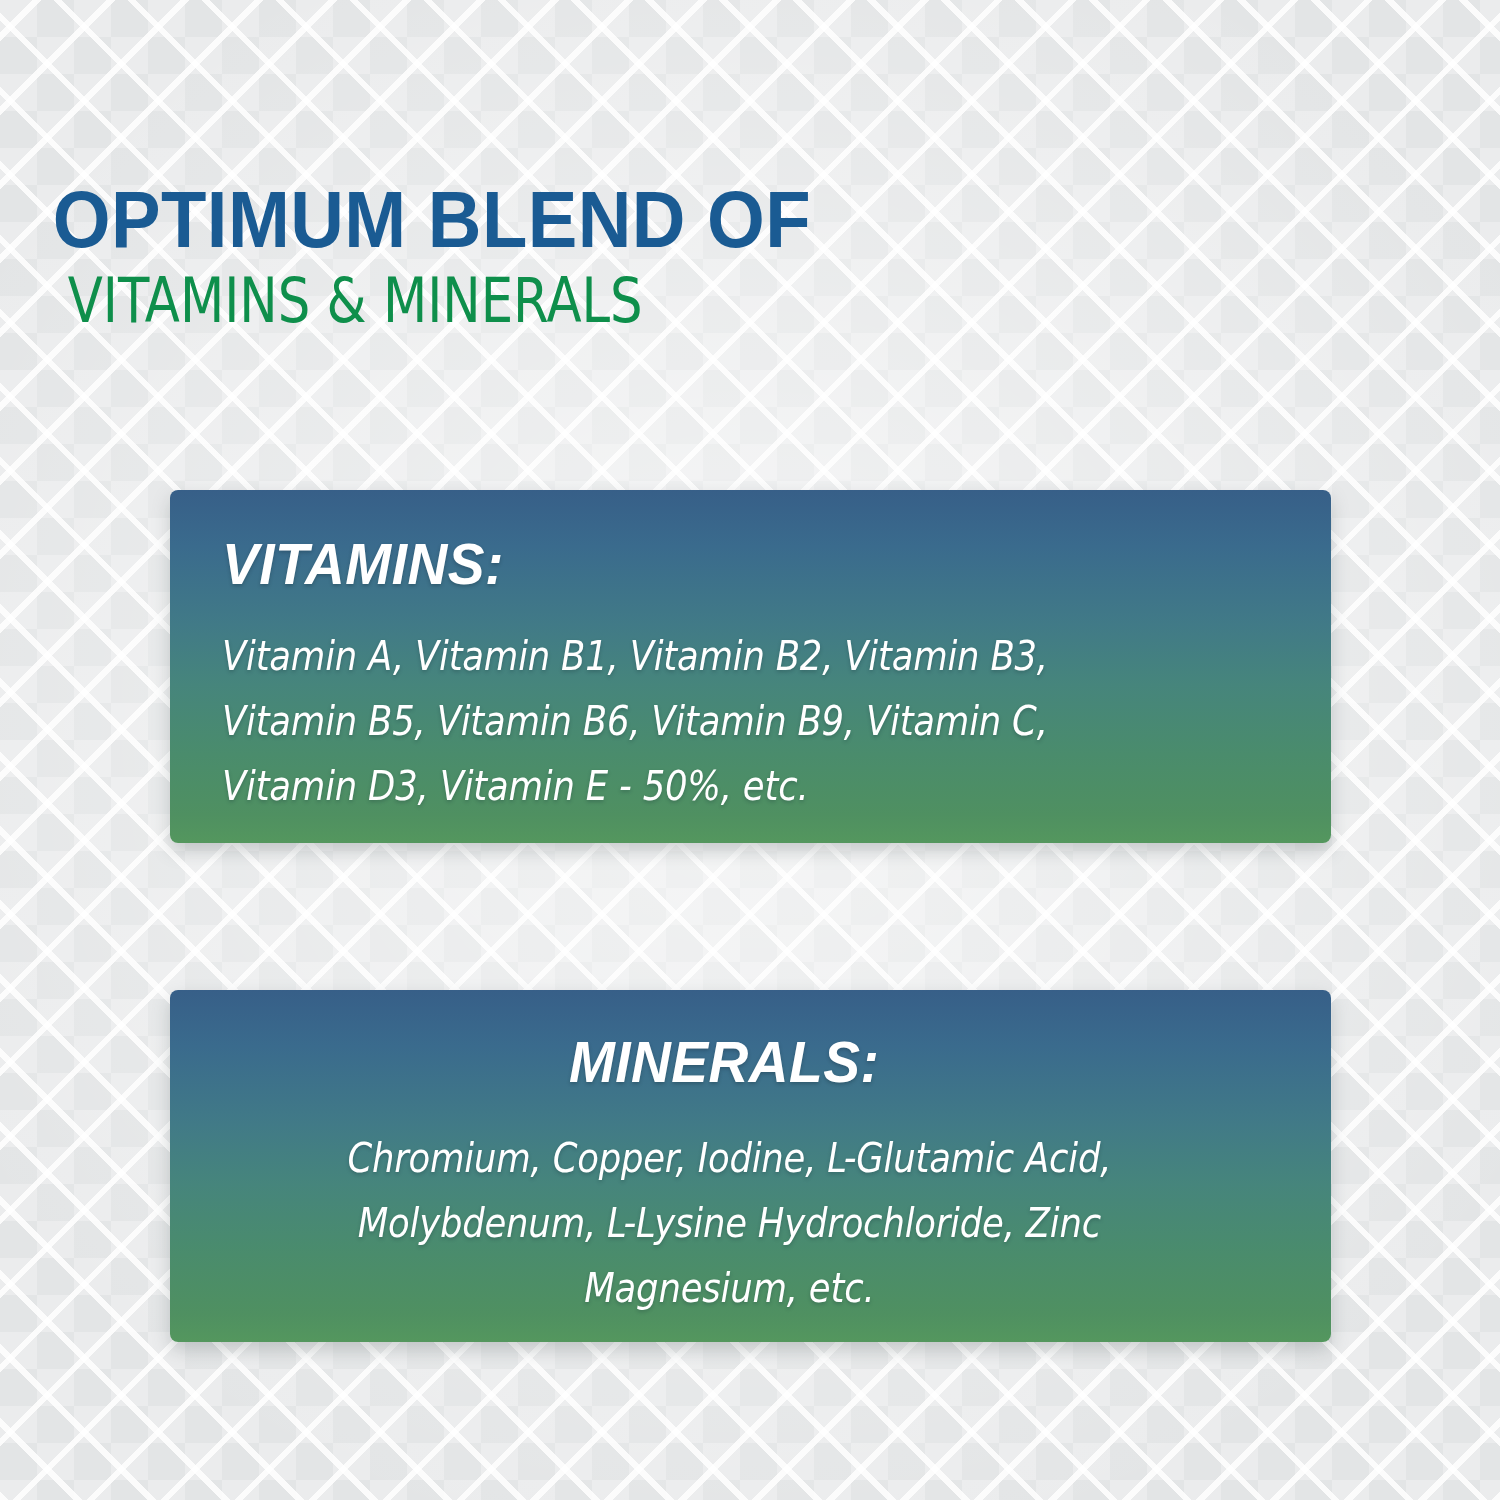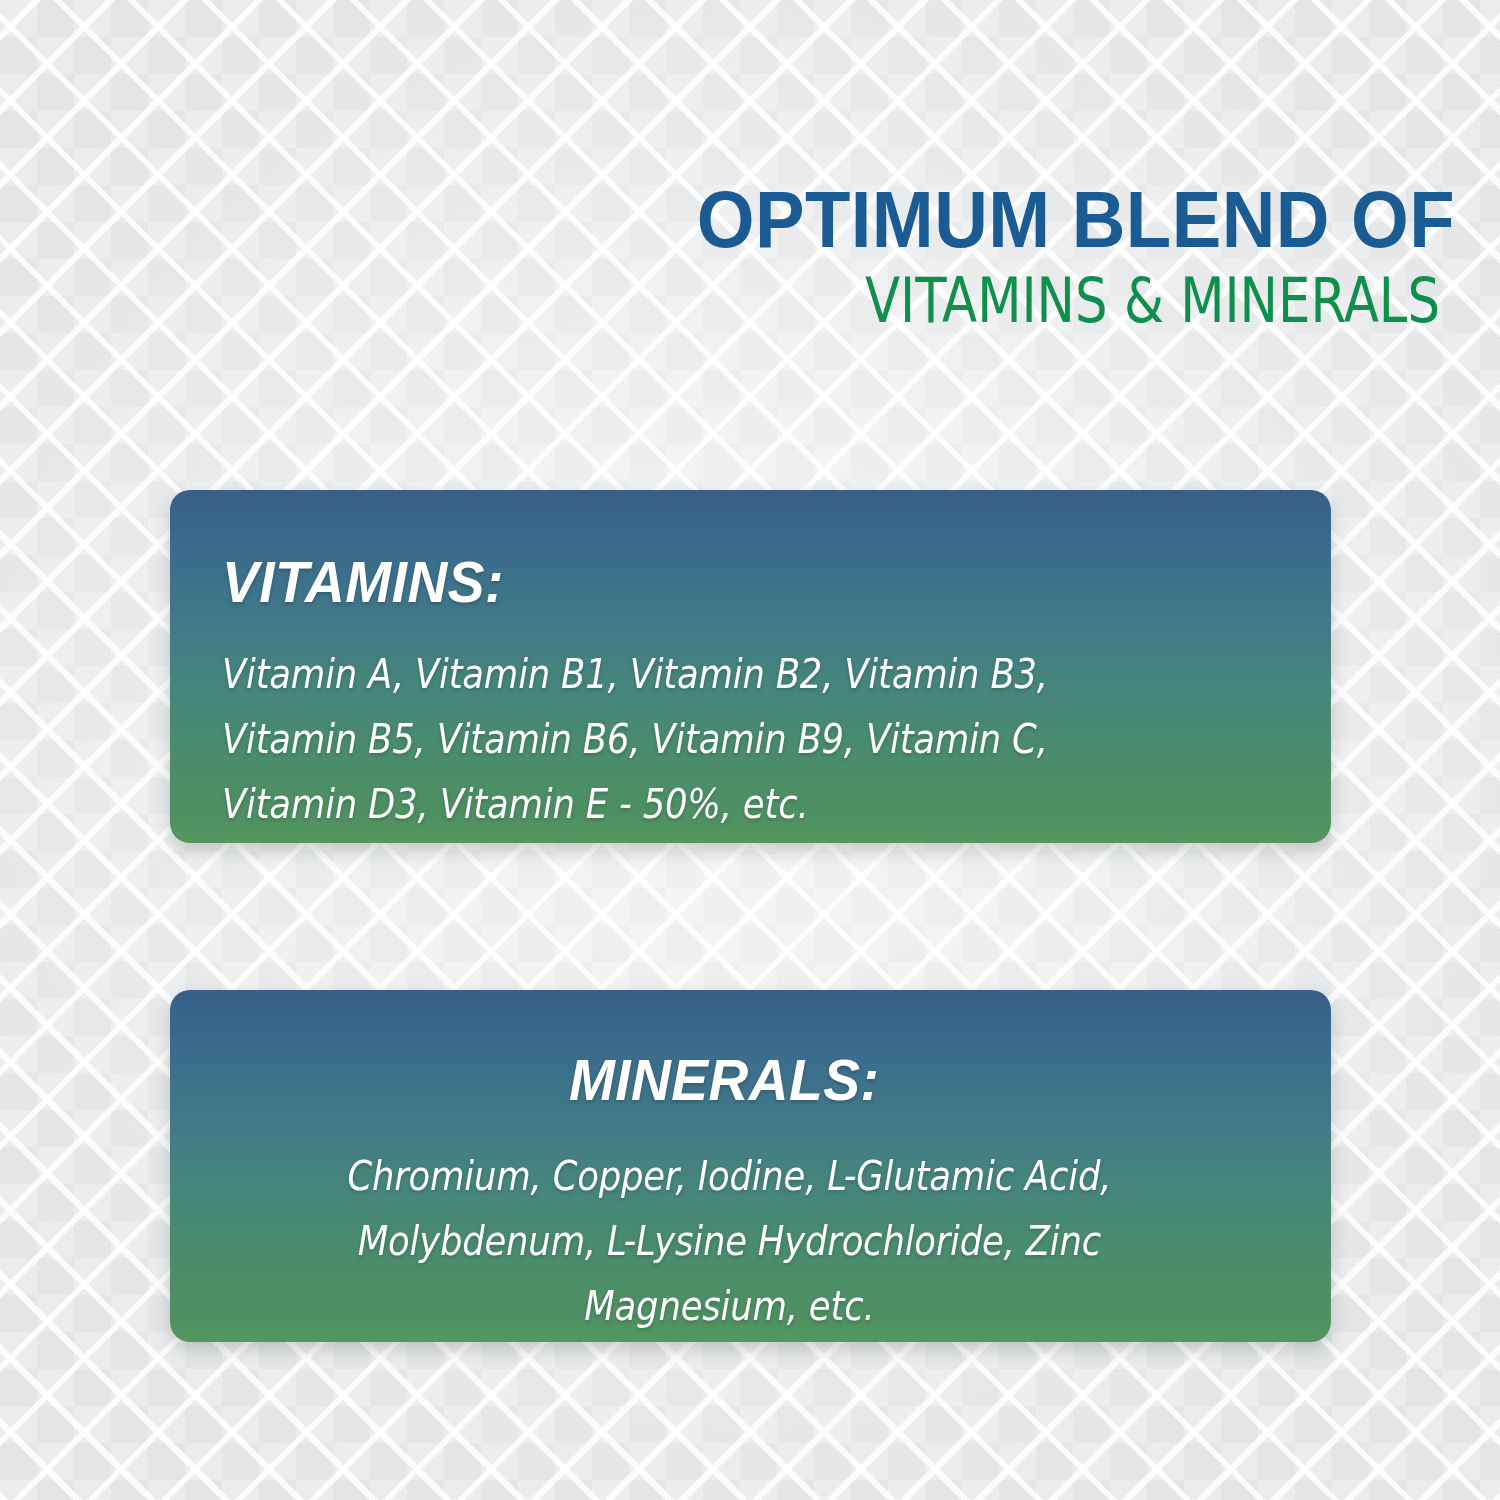--- a/index.html
+++ b/index.html
@@ -47,22 +47,22 @@
 
   
   #content {
     position:absolute;
     inset:0;
   }
 
   
   #title-block {
     position:absolute;
-    top:178px; left:0; right:0;
-    text-align:right;
+    top:178px; left:8px; right:0;
+    text-align:left;
   }
   #title-main {
     display:block;
     font-family:"Liberation Sans Narrow","Liberation Sans", sans-serif;
     font-weight:700;
     font-size:79px;
     line-height:84px;
     letter-spacing:.5px;
     color:#1a5b93;
     transform:scaleX(.94);
@@ -77,33 +77,33 @@
     letter-spacing:0px;
     color:#0e8f4b;
     transform:scaleX(.92);
   }
 
   
   .card {
     position:absolute;
     left:170px;
     width:1161px;
-    border-radius:20px;
+    border-radius:8px;
     background:linear-gradient(
         to bottom,
         #375f88 0%,
         #3a6b8d 16%,
         #417a87 38%,
         #46857c 55%,
         #4a8c6c 75%,
         #4f9061 92%,
         #54975e 100%);
     box-shadow:0 8px 18px rgba(90,100,105,.28);
     overflow:hidden;
-    padding:18px 52px;
+    padding:0 52px;
   }
   #card-vitamins { top:490px; height:353px; }
   #card-minerals { top:990px; height:352px;text-align:center; }
 
   .card-heading {
     font-family:"Liberation Sans Narrow","Liberation Sans", sans-serif;
     font-style:italic;
     font-weight:700;
     font-size:58px;
     line-height:60px;

